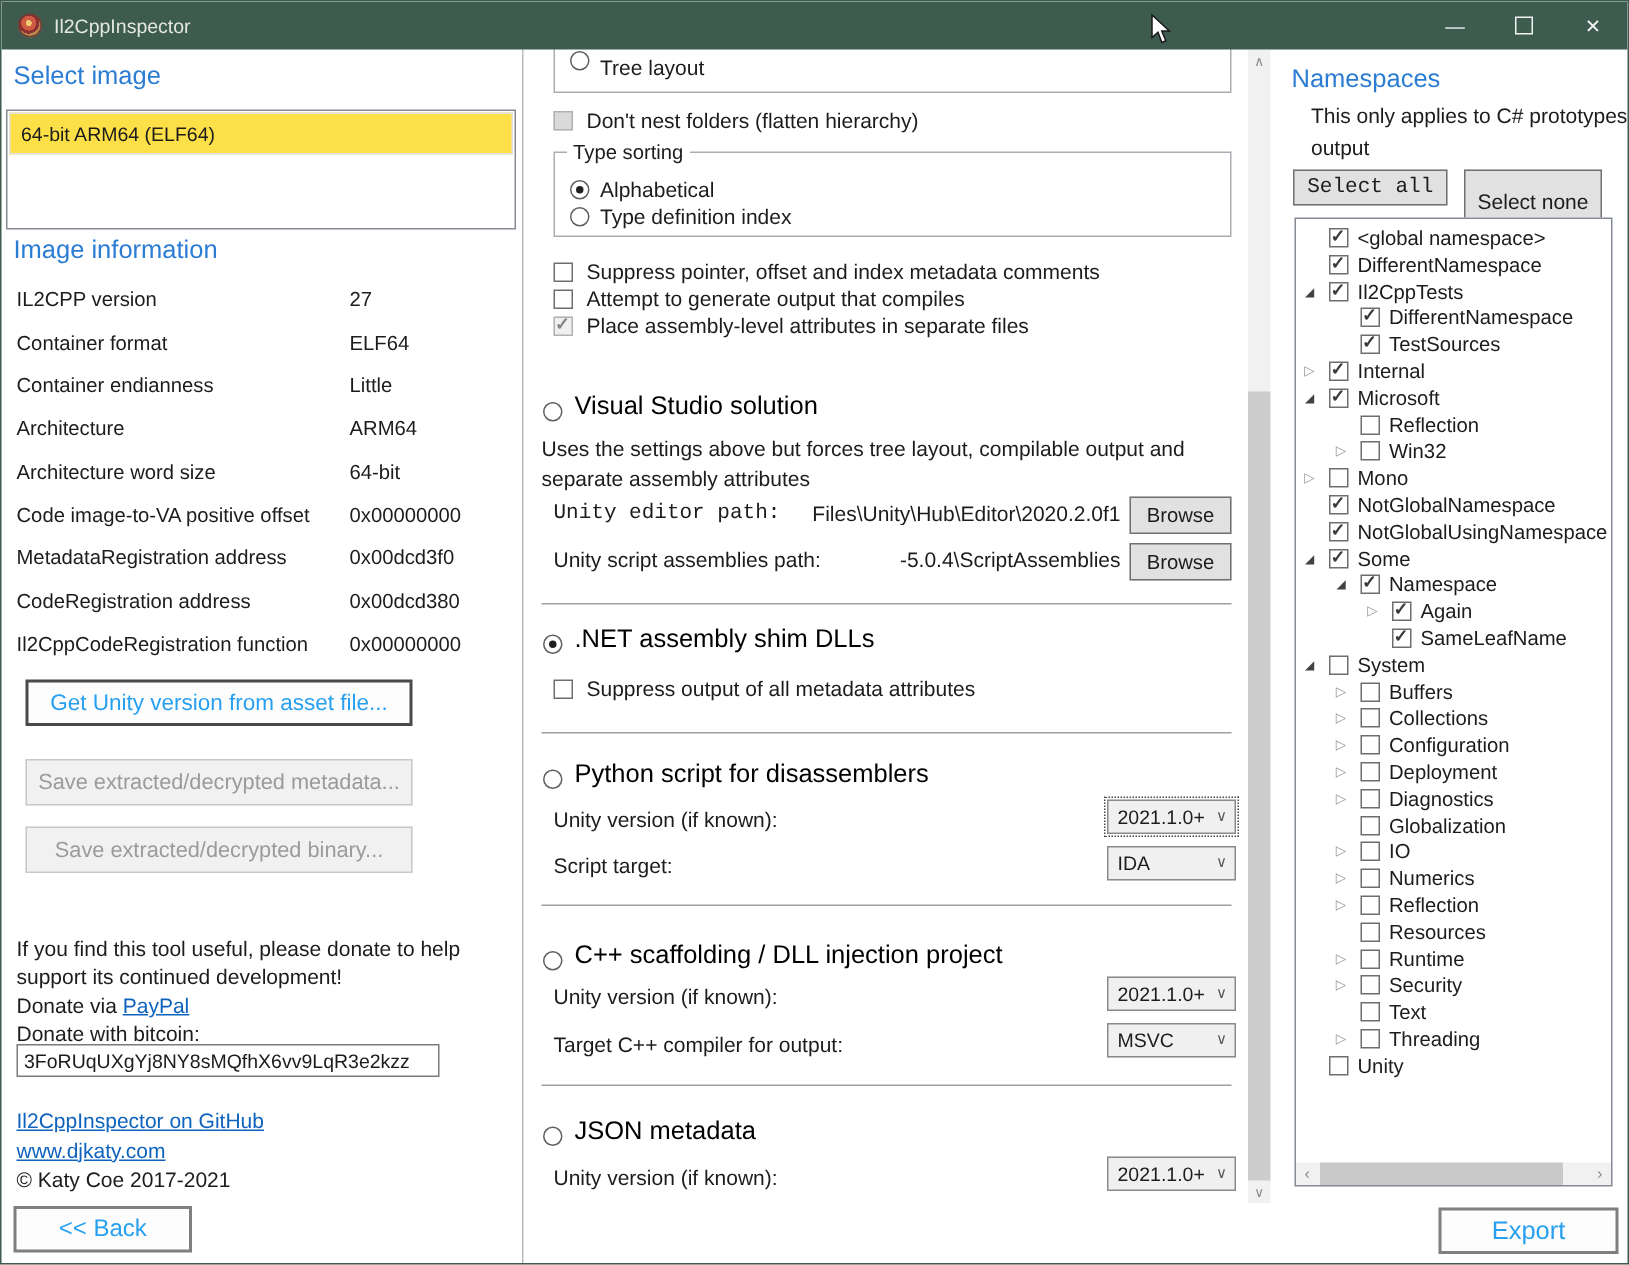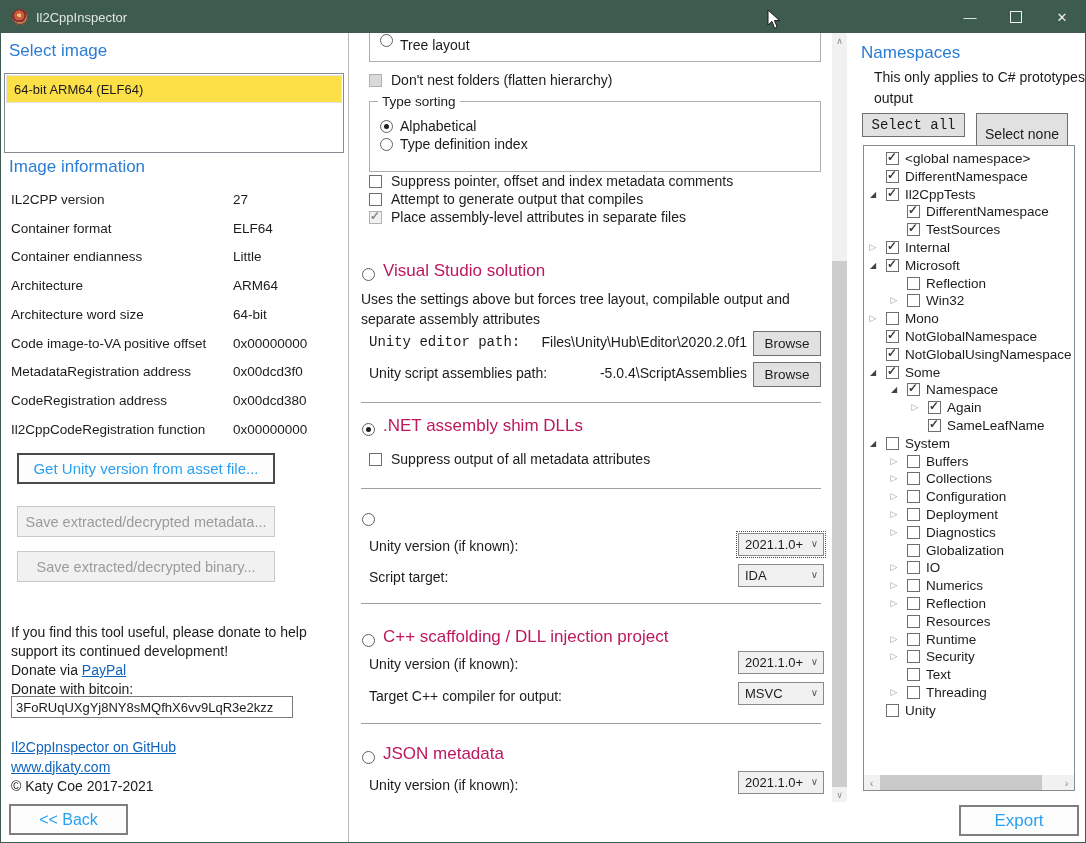--- a/index.html
+++ b/index.html
@@ -14,21 +14,21 @@
     box-shadow:0 0 0 1px #6b3a32 inset;}
   .title-text{font-size:13px;}
   .win-btns{margin-left:auto;display:flex;height:100%;}
   .win-btn{width:46px;height:100%;display:flex;align-items:center;justify-content:center;
     font-size:13px;color:#f2f2f2;}
   .max-glyph{display:inline-block;width:10px;height:10px;border:1px solid #f2f2f2;}
   
   .cursor{position:absolute;left:766px;top:8px;z-index:100;}
   
   .hdr{position:absolute;font-size:17px;color:#2b7cd3;}
-  .ghdr{position:absolute;font-size:17px;color:#be185d;}
+  .ghdr{position:absolute;font-size:17px;color:#000000;}
   .lbl{position:absolute;font-size:14px;color:#1c1c1c;white-space:nowrap;}
   .cb{position:absolute;width:13px;height:13px;border:1px solid #6e6e6e;background:#fff;box-sizing:border-box;}
   .cb.checked::after{content:"✓";position:absolute;left:0px;top:-3px;font-size:12px;font-weight:bold;color:#3b3b3b;}
   .cb.dis{border-color:#b1b1b1;background:#dadada;}
   .cb.dis-checked{border-color:#b1b1b1;background:#f0f0f0;}
   .cb.dis-checked::after{content:"✓";position:absolute;left:0px;top:-3px;font-size:12px;font-weight:bold;color:#848484;}
   .radio{position:absolute;width:13px;height:13px;border:1px solid #5f5f5f;border-radius:50%;background:#fff;box-sizing:border-box;}
   .radio.sel::after{content:"";position:absolute;left:3px;top:3px;width:5px;height:5px;border-radius:50%;background:#1f1f1f;}
   .btn{position:absolute;display:flex;align-items:center;justify-content:center;
     background:#e1e1e1;border:1px solid #707070;font-size:13.5px;box-sizing:border-box;}
@@ -170,21 +170,21 @@
 
   <div class="vsep"></div>
 
   <div class="groupbox" style="left:368px;top:10px;width:452px;height:51px;"></div>
   <span class="radio" style="left:379px;top:33px;"></span>
   <span class="lbl" style="left:399px;top:36px;">Tree layout</span>
 
   <span class="cb dis" style="left:368px;top:73px;"></span>
   <span class="lbl" style="left:390px;top:71px;">Don't nest folders (flatten hierarchy)</span>
 
-  <div class="groupbox" style="left:368px;top:100px;width:452px;height:71px;">
+  <div class="groupbox" style="left:368px;top:100px;width:452px;height:57px;">
     <span class="legend" style="left:8px;top:-8px;">Type sorting</span>
   </div>
   <span class="radio sel" style="left:379px;top:119px;"></span>
   <span class="lbl" style="left:399px;top:117px;">Alphabetical</span>
   <span class="radio" style="left:379px;top:137px;"></span>
   <span class="lbl" style="left:399px;top:135px;">Type definition index</span>
 
   <span class="cb" style="left:368px;top:174px;"></span>
   <span class="lbl" style="left:390px;top:172px;">Suppress pointer, offset and index metadata comments</span>
   <span class="cb" style="left:368px;top:192px;"></span>
@@ -205,20 +205,21 @@
   <div class="divider" style="left:360px;top:401px;width:460px;"></div>
 
   <span class="radio sel" style="left:361px;top:422px;"></span>
   <div class="ghdr" style="left:382px;top:415px;">.NET assembly shim DLLs</div>
   <span class="cb" style="left:368px;top:452px;"></span>
   <span class="lbl" style="left:390px;top:450px;">Suppress output of all metadata attributes</span>
 
   <div class="divider" style="left:360px;top:487px;width:460px;"></div>
 
   <span class="radio" style="left:361px;top:512px;"></span>
+  <div class="ghdr" style="left:382px;top:505px;">Python script for disassemblers</div>
   <span class="lbl" style="left:368px;top:537px;">Unity version (if known):</span>
   <div class="combo focused" style="left:737px;top:532px;">
     <span>2021.1.0+</span>
     <span class="chev">∨</span>
   </div>
   <span class="lbl" style="left:368px;top:568px;">Script target:</span>
   <div class="combo" style="left:737px;top:563px;">
     <span>IDA</span>
     <span class="chev">∨</span>
   </div>

